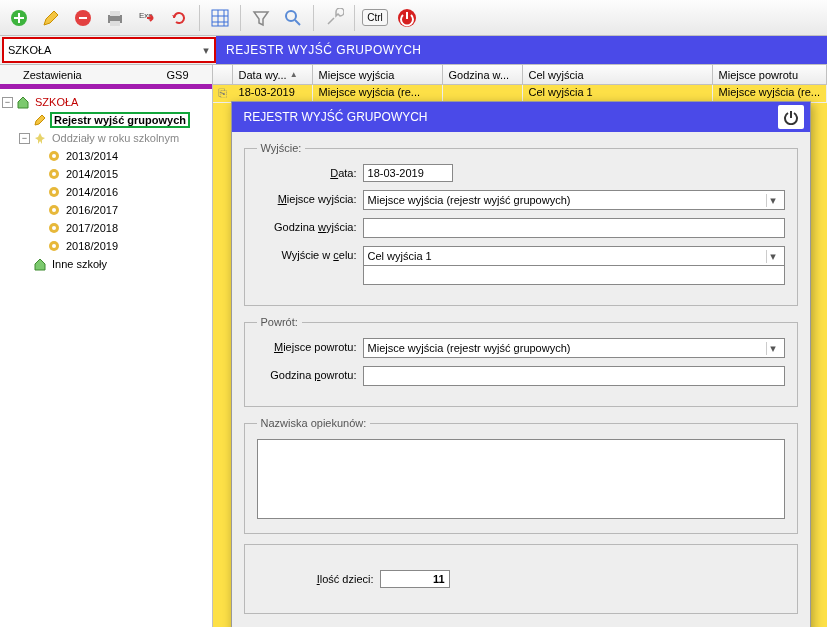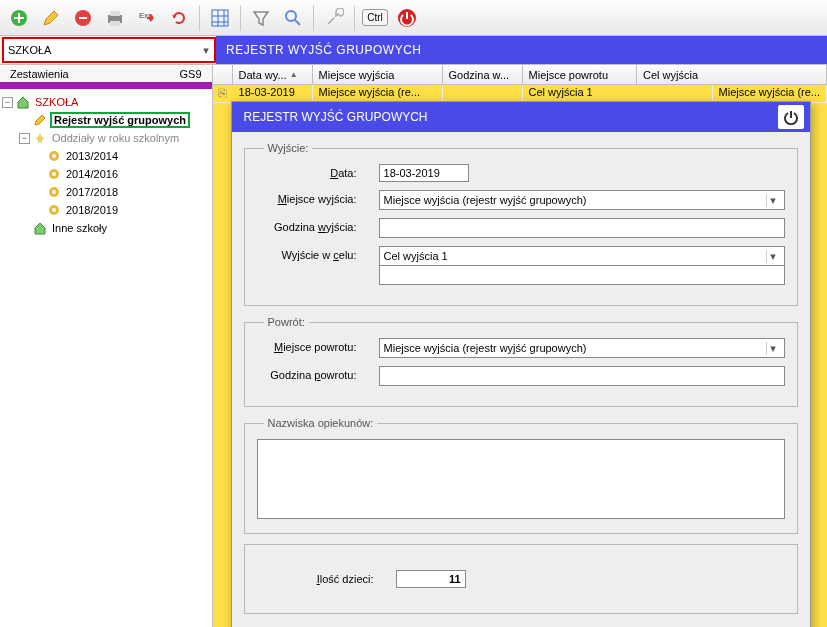--- a/index.html
+++ b/index.html
@@ -66,23 +66,23 @@
   
   .left {
     width: 214px;
     background: #fff;
     border-right: 1px solid #c0c0c0;
     display: flex; flex-direction: column;
   }
   .left-header {
     height: 24px;
     background: #f6f6f6;
-    border-bottom: 7px solid #a21caf;
+    border-bottom: 5px solid #a21caf;
     display: flex; align-items: center; justify-content: space-between;
-    padding: 0 10px;
+    padding: 0 23px;
     font-size: 11px;
   }
   .tree {
     padding: 4px 2px;
     overflow: auto;
   }
   .tree-row {
     display: flex; align-items: center;
     height: 18px;
     gap: 3px;
@@ -156,25 +156,25 @@
     display:flex;align-items:center;justify-content:center;
     border-radius:2px;
   }
   .dlg-body { padding: 10px 12px 12px; }
   fieldset {
     border: 1px solid #b8b8b8;
     margin: 0 0 10px 0;
     padding: 10px 12px 12px;
     background: #eeeeee;
   }
-  legend { font-size: 11px; color: #555; padding: 0 4px; margin-left: 7px; }
+  legend { font-size: 11px; color: #555; padding: 0 4px; }
   .frow {
     display: flex; align-items: flex-start;
     margin-bottom: 8px;
-    gap: 22px;
+    gap: 6px;
   }
   .flabel {
     width: 100px;
     text-align: right;
     padding-top: 3px;
     font-size: 11px;
   }
   .flabel u { text-decoration: underline; }
   .finput, .fsel {
     border: 1px solid #888;
@@ -345,21 +345,43 @@
           </div>
           <div class="tree-row">
             <span class="tree-indent" style="width:28px"></span>
             <span class="tree-spacer"></span>
             <span class="tree-icon">
               <svg width="12" height="12">
                 <circle cx="6" cy="6" r="5" fill="#e7b83a"></circle>
                 <circle cx="6" cy="6" r="2" fill="#fff"></circle>
               </svg>
             </span>
+            <span class="tree-label">2014/2015</span>
+          </div>
+          <div class="tree-row">
+            <span class="tree-indent" style="width:28px"></span>
+            <span class="tree-spacer"></span>
+            <span class="tree-icon">
+              <svg width="12" height="12">
+                <circle cx="6" cy="6" r="5" fill="#e7b83a"></circle>
+                <circle cx="6" cy="6" r="2" fill="#fff"></circle>
+              </svg>
+            </span>
             <span class="tree-label">2014/2016</span>
+          </div>
+          <div class="tree-row">
+            <span class="tree-indent" style="width:28px"></span>
+            <span class="tree-spacer"></span>
+            <span class="tree-icon">
+              <svg width="12" height="12">
+                <circle cx="6" cy="6" r="5" fill="#e7b83a"></circle>
+                <circle cx="6" cy="6" r="2" fill="#fff"></circle>
+              </svg>
+            </span>
+            <span class="tree-label">2016/2017</span>
           </div>
           <div class="tree-row">
             <span class="tree-indent" style="width:28px"></span>
             <span class="tree-spacer"></span>
             <span class="tree-icon">
               <svg width="12" height="12">
                 <circle cx="6" cy="6" r="5" fill="#e7b83a"></circle>
                 <circle cx="6" cy="6" r="2" fill="#fff"></circle>
               </svg>
             </span>
@@ -397,25 +419,25 @@
       <div class="gh" style="width:80px">
           <span>Data wy...</span>
           <span class="sort">▲</span>
         </div>
       <div class="gh" style="width:130px">
           <span>Miejsce wyjścia</span>
         </div>
       <div class="gh" style="width:80px">
           <span>Godzina w...</span>
         </div>
+      <div class="gh" style="width:190px">
+          <span>Cel wyjścia</span>
+        </div>
       <div class="gh" style="flex:1">
           <span>Miejsce powrotu</span>
-        </div>
-      <div class="gh" style="width:190px">
-          <span>Cel wyjścia</span>
         </div>
     </div>
     <div class="grid-row">
       <div class="row-marker">⎘</div>
       <div class="gc" style="width:80px">18-03-2019</div>
       <div class="gc" style="width:130px">Miejsce wyjścia (re...</div>
       <div class="gc" style="width:80px"></div>
       <div class="gc" style="width:190px">Cel wyjścia 1</div>
       <div class="gc" style="flex:1">Miejsce wyjścia (re...</div>
     </div>

